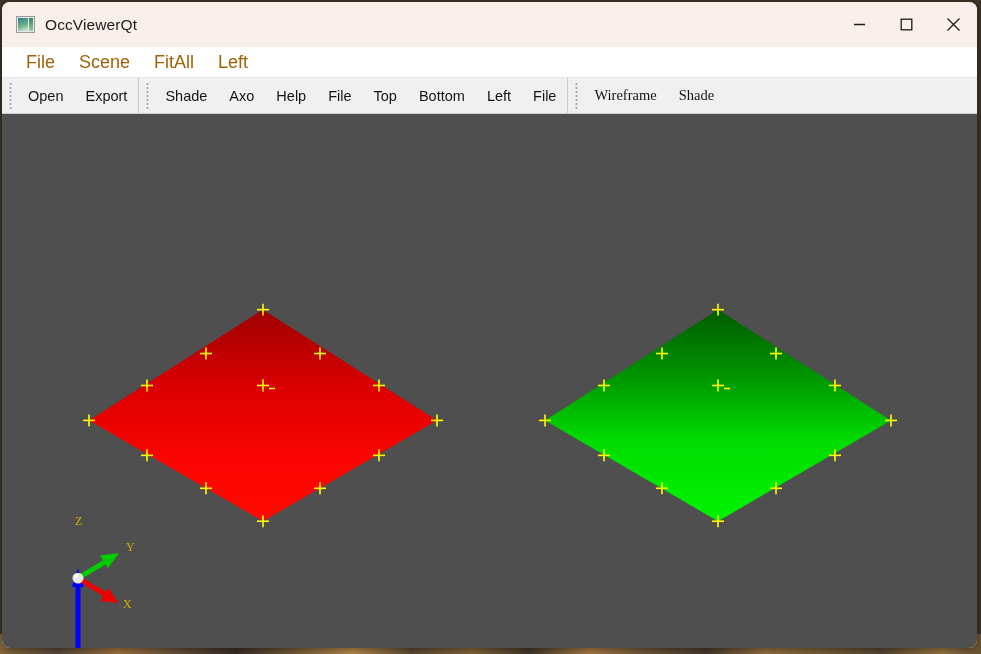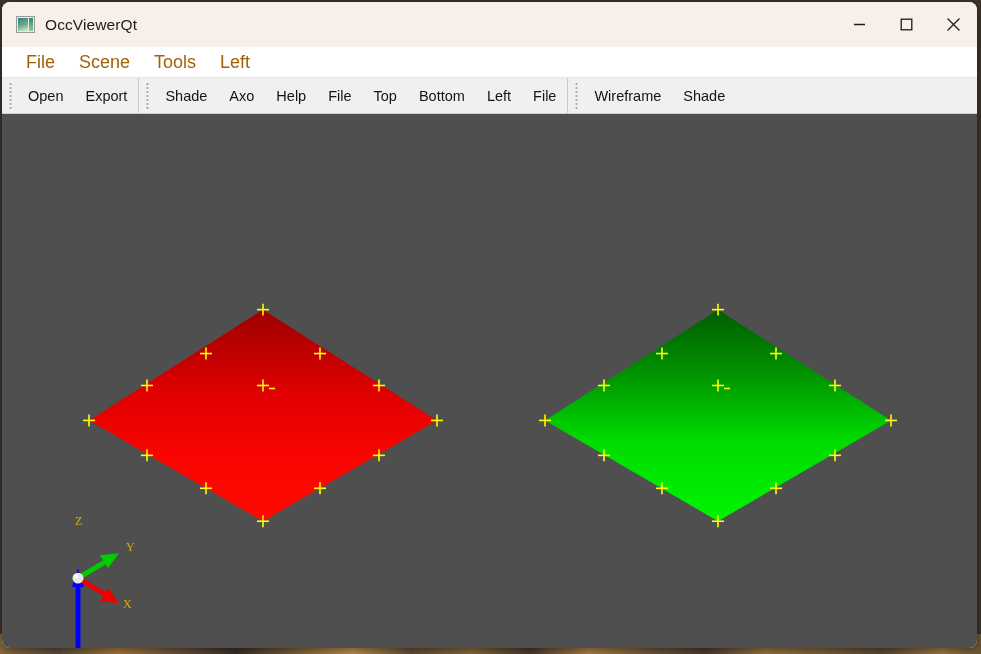--- a/index.html
+++ b/index.html
@@ -130,21 +130,21 @@
     background: #f0f0f0;
     display: flex;
     align-items: stretch;
     border-bottom: 1px solid #cfcfcf;
   }
   .tb-group {
     display: flex;
     align-items: center;
     border-right: 1px solid #cbcbcb;
   }
-  .tb-group:last-child { border-right: none; }
+  .tb-group:last-child { border-right: none; font-family: Liberation Serif, serif; }
   .tb-grip {
     width: 9px;
     height: 26px;
     margin: 0 2px 0 4px;
     background-image: radial-gradient(circle, #a9a9a9 1px, transparent 1.2px);
     background-size: 3px 4px;
     background-position: center;
     background-repeat: repeat-y;
     cursor: move;
   }
@@ -205,21 +205,21 @@
           <line x1="1.5" y1="1.5" x2="13.5" y2="13.5" stroke="#1c1c1c" stroke-width="1.25"></line>
           <line x1="13.5" y1="1.5" x2="1.5" y2="13.5" stroke="#1c1c1c" stroke-width="1.25"></line>
         </svg>
       </div>
     </div>
   </div>
 
   <div id="menu-bar">
     <div class="menu-item">File</div>
     <div class="menu-item">Scene</div>
-    <div class="menu-item">Tools</div>
+    <div class="menu-item">FitAll</div>
     <div class="menu-item">Left</div>
   </div>
 
   <div id="tool-bar">
 
     <div class="tb-group">
       <div class="tb-grip"></div>
       <div class="tb-btn">Open</div>
       <div class="tb-btn">Export</div>
     </div>

